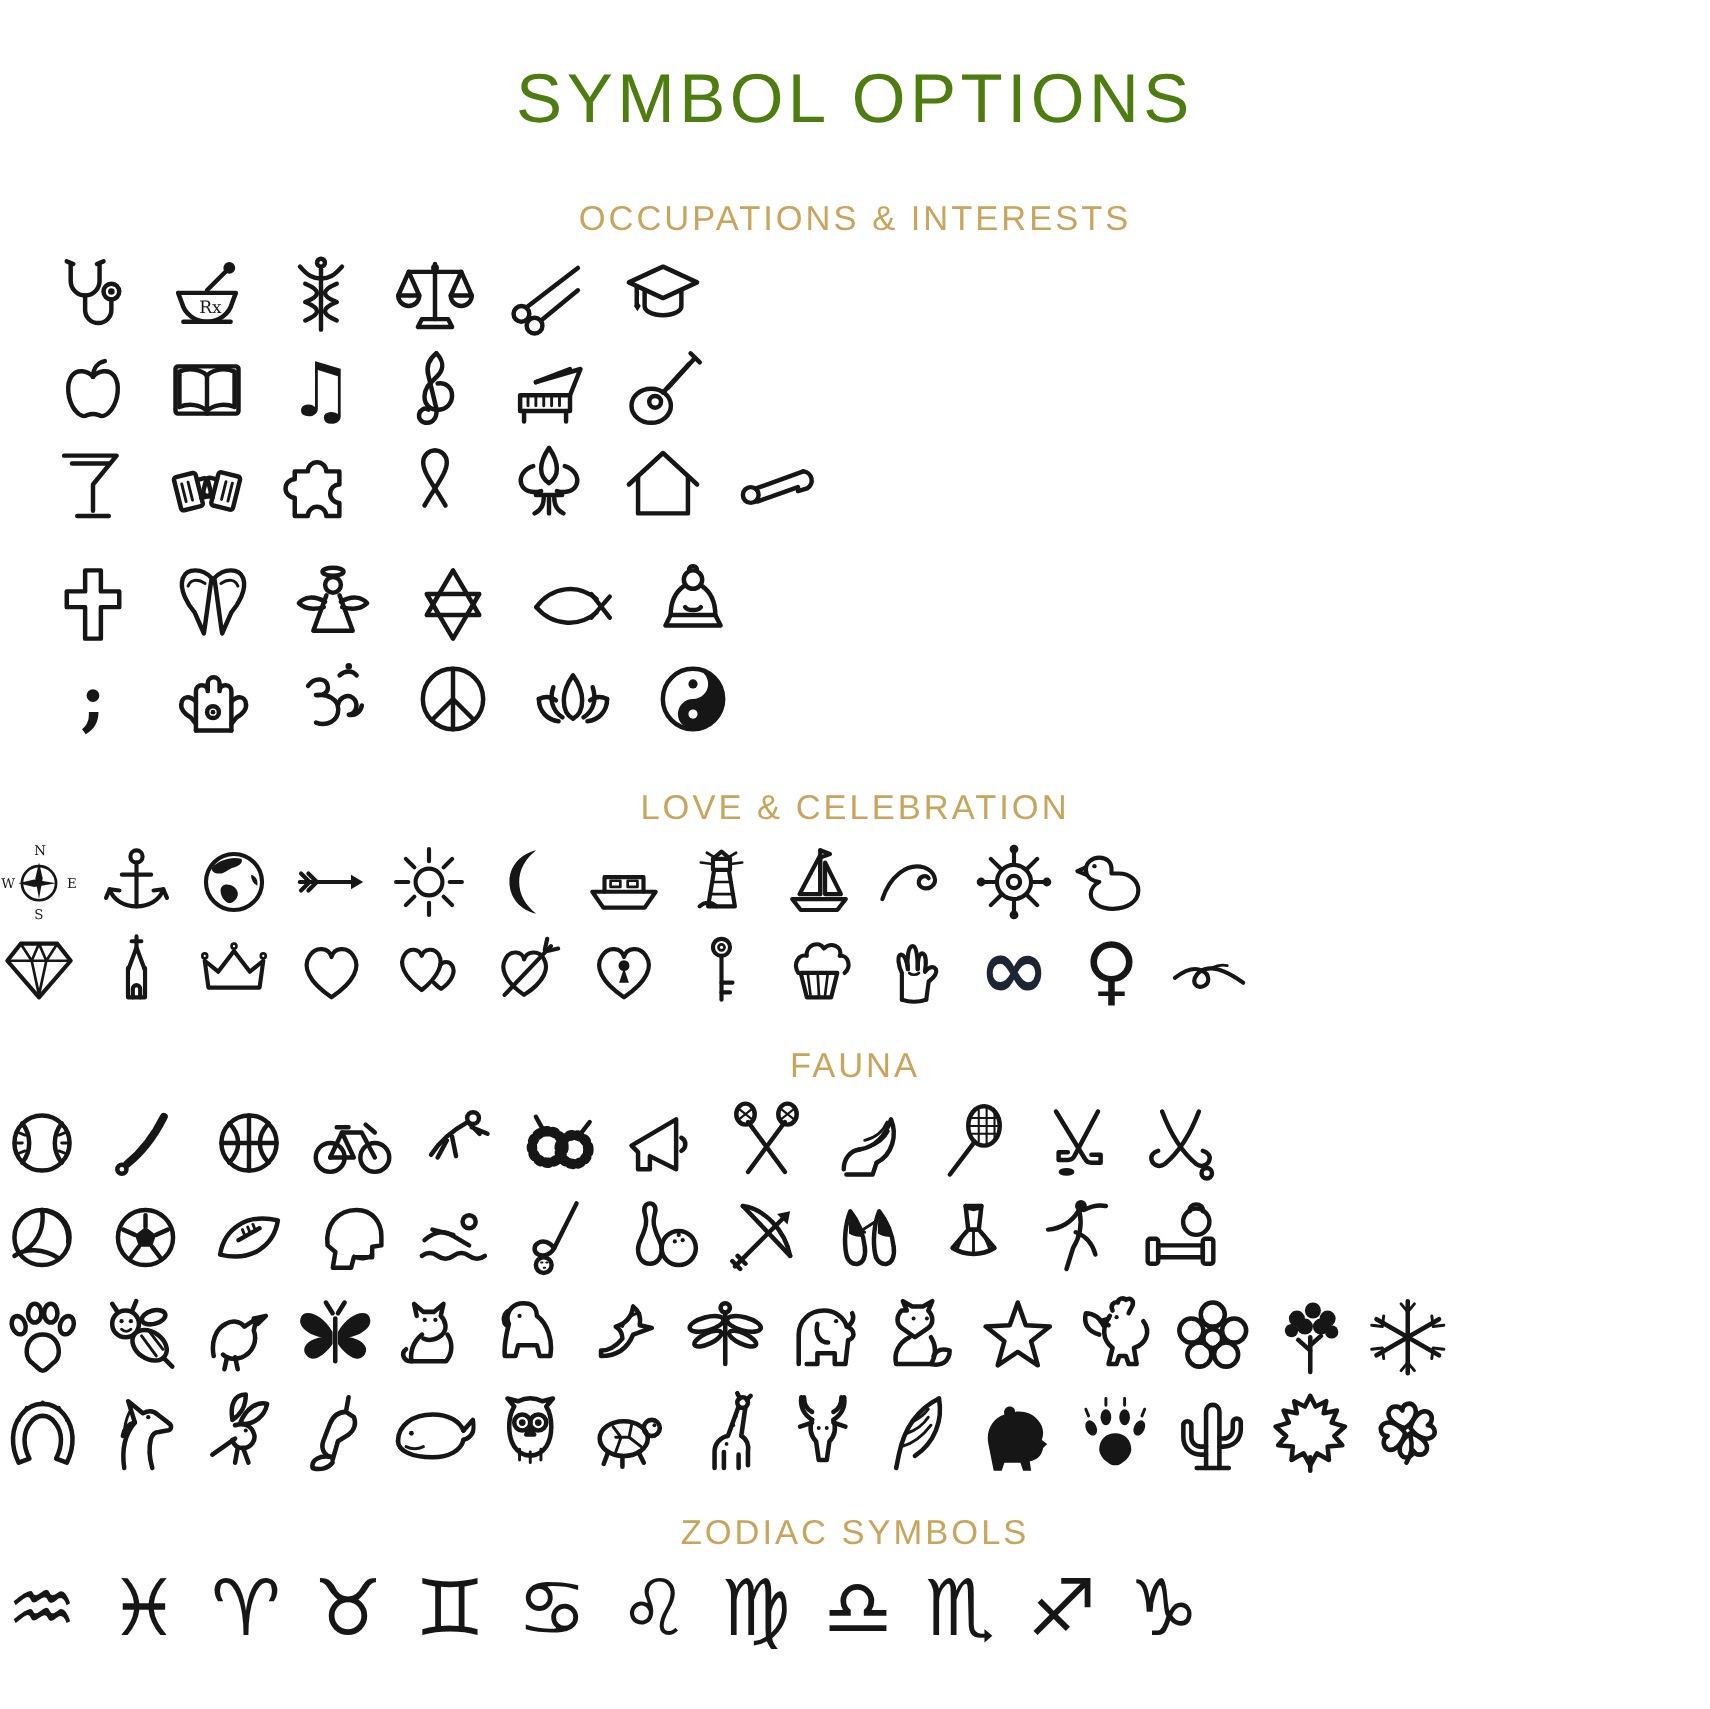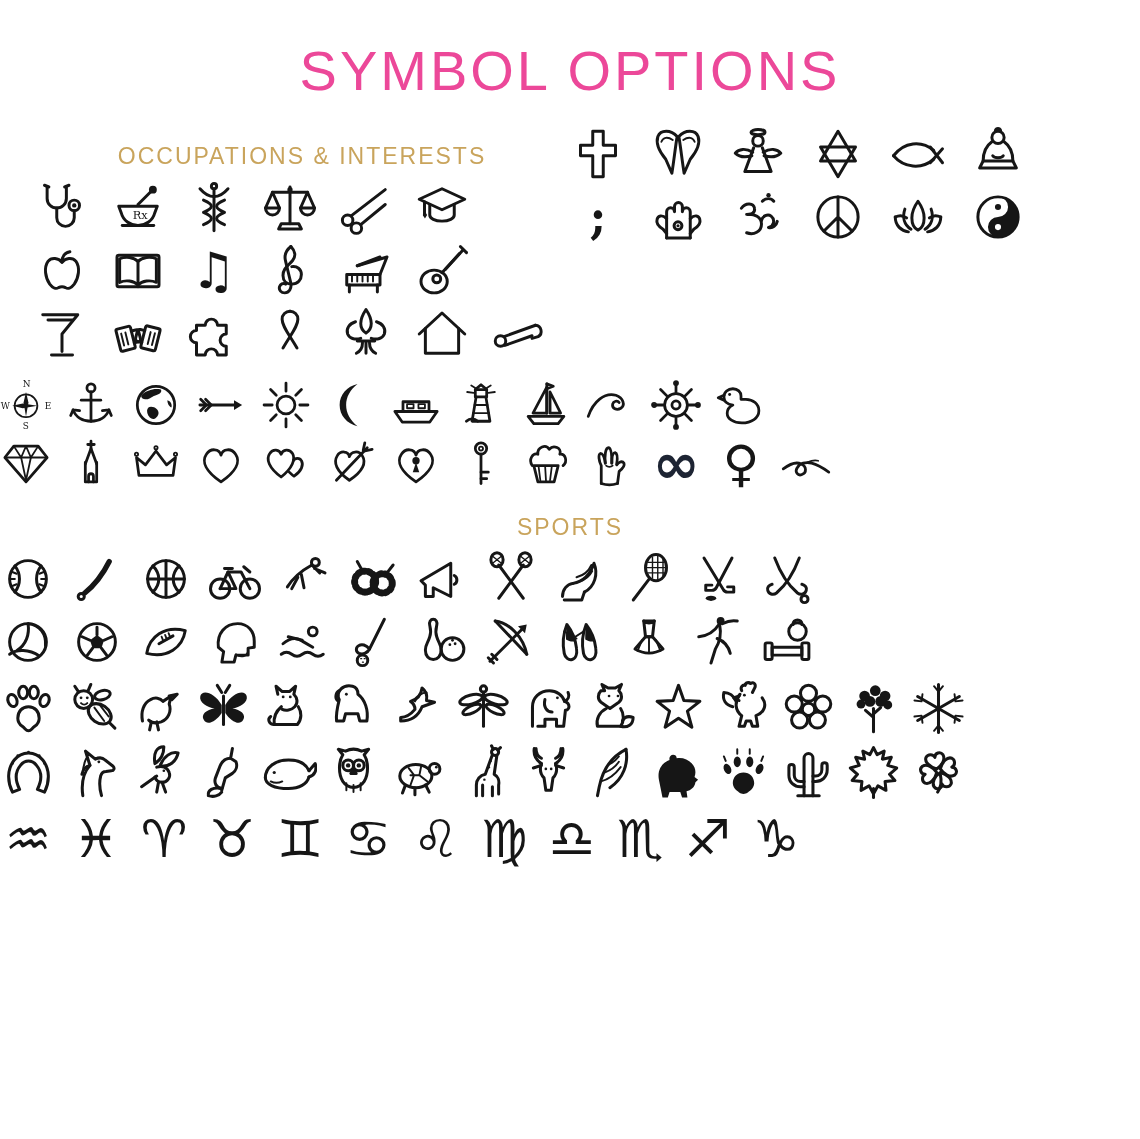--- a/index.html
+++ b/index.html
@@ -1,20 +1,20 @@
 <!DOCTYPE html>
 <html><head>
 <meta charset="utf-8">
 <style>
   html,body{margin:0;padding:0;background:#fff}
   body{width:1140px;height:1139px;overflow:hidden;font-family:"Liberation Sans",sans-serif;color:#161616}
-  .title{text-align:center;font-size:56px;letter-spacing:3px;color:#ec4899;font-weight:400;margin:38px 0 6px}
+  .title{text-align:center;font-size:46px;letter-spacing:3px;color:#4d7c0f;font-weight:400;margin:38px 0 6px}
   .sec{margin-top:10px}
   .sec-title{text-align:center;font-size:23px;letter-spacing:2px;color:#c9a45c;font-weight:400;margin:24px 0 10px}
-  .top{display:grid;grid-template-columns:1fr 1fr;padding:0 34px;align-items:start}
+  .top{display:grid;grid-template-columns:1fr;padding:0 34px;align-items:start}
   .row{display:flex;justify-content:flex-start;align-items:center;margin:7px 0}
   .g-occ{gap:20px}.g-rel{gap:24px}.g-love{gap:13px}.g-sports{gap:13px}.g-flora{gap:8px}.g-zod{gap:12px}
   .ico{width:56px;height:56px;display:flex;align-items:center;justify-content:center;flex:0 0 auto}
   .g-love .ico{width:52px;height:52px}
   .g-flora .ico{width:57px;height:57px}
   .ico svg{width:100%;height:100%}
   svg *{fill:none;stroke:#161616;stroke-width:3.4;stroke-linecap:round;stroke-linejoin:round}
   svg .f{fill:#161616;stroke:none}
   svg .fw{fill:#fff;stroke:none}
   svg .w1{stroke-width:1.6}
@@ -280,20 +280,21 @@
             <path class="f" d="M32 9a11.5 11.5 0 0 1 0 23a11.5 11.5 0 0 0 0 23A23 23 0 0 0 32 9z"></path>
             <circle class="f" cx="32" cy="20.5" r="3.5"></circle>
             <circle class="fw" cx="32" cy="43.5" r="3.5"></circle>
           </svg>
         </span>
       </div>
     </div>
   </div>
 <div id="main" data-name="main-sections-area">
     <div class="sec" data-name="section-love">
+      <h2 class="sec-title" data-name="section-title-love">LOVE &amp; CELEBRATION</h2>
       <div class="row g-love" data-name="icon-row">
         <span class="ico" data-name="compass-rose-icon">
           <svg viewBox="0 0 64 64" aria-hidden="true">
             <circle class="w2" cx="32" cy="33" r="14"></circle>
             <path class="f" d="M32 16l3 13-3 17-3-17z"></path>
             <path class="f" d="M15 33l13-3 18 3-18 3z"></path>
             <text x="28" y="10" font-size="11">N</text>
             <text x="28" y="62" font-size="11">S</text>
             <text x="1" y="37" font-size="11">W</text>
             <text x="55" y="37" font-size="11">E</text>
@@ -464,21 +465,21 @@
         <span class="ico tg" data-name="female-symbol-icon">♀</span>
         <span class="ico" data-name="knot-icon">
           <svg viewBox="0 0 64 64" aria-hidden="true">
             <path d="M4 38c8-6 16-9 22-6c7 3 7 11 1 13c-5 2-9-3-6-8c3-6 11-8 18-6c8 2 14 6 21 11"></path>
             <path class="w2" d="M34 30c4-2 9-3 13-2"></path>
           </svg>
         </span>
       </div>
     </div>
     <div class="sec" data-name="section-sports">
-      <h2 class="sec-title" data-name="section-title-sports">SPORTS</h2>
+      <h2 class="sec-title" data-name="section-title-sports">FAUNA</h2>
       <div class="row g-sports" data-name="icon-row">
         <span class="ico" data-name="baseball-icon">
           <svg viewBox="0 0 64 64" aria-hidden="true">
             <circle cx="32" cy="32" r="21"></circle>
             <path d="M17 17c7 9 7 21 0 30M47 17c-7 9-7 21 0 30"></path>
             <path class="w2" d="M14 24l5 2M12 32h5M14 40l5-2M50 24l-5 2M52 32h-5M50 40l-5-2"></path>
           </svg>
         </span>
         <span class="ico" data-name="baseball-bat-icon">
           <svg viewBox="0 0 64 64" aria-hidden="true">
@@ -921,20 +922,21 @@
               <path d="M2-2c2-8 8-14 13-12c4 2 4 8 0 10c5 0 7 6 3 9c-5 3-12-1-16-7z"></path>
               <path d="M2 2c8 2 14 8 12 13c-2 4-8 4-10 0c0 5-6 7-9 3c-3-5 1-12 7-16z"></path>
               <path d="M-2 2c-2 8-8 14-13 12c-4-2-4-8 0-10c-5 0-7-6-3-9c5-3 12 1 16 7z"></path>
             </g>
             <path d="M34 34c2 8 1 14-3 20"></path>
           </svg>
         </span>
       </div>
     </div>
     <div class="sec" data-name="section-zodiac">
+      <h2 class="sec-title" data-name="section-title-zodiac">ZODIAC SYMBOLS</h2>
       <div class="row g-zod" data-name="icon-row">
         <span class="ico tg" data-name="aquarius-icon">♒</span>
         <span class="ico tg" data-name="pisces-icon">♓</span>
         <span class="ico tg" data-name="aries-icon">♈</span>
         <span class="ico tg" data-name="taurus-icon">♉</span>
         <span class="ico tg" data-name="gemini-icon">♊</span>
         <span class="ico tg" data-name="cancer-icon">♋</span>
         <span class="ico tg" data-name="leo-icon">♌</span>
         <span class="ico tg" data-name="virgo-icon">♍</span>
         <span class="ico tg" data-name="libra-icon">♎</span>

